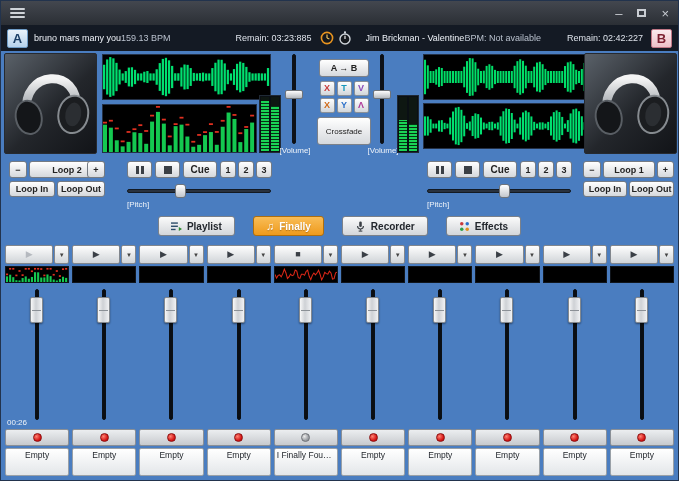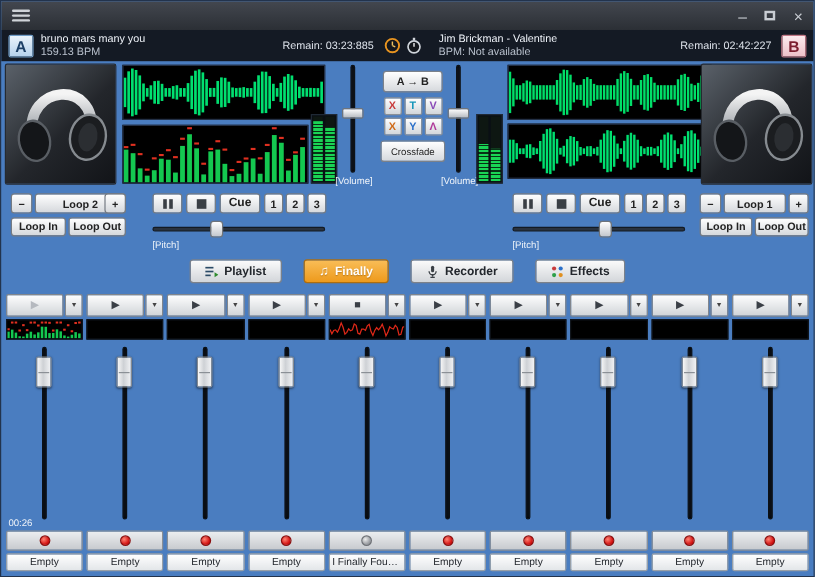--- a/index.html
+++ b/index.html
@@ -19,21 +19,21 @@
   .win-controls .winbox{width:9px;height:8px;border:2px solid #c9cdd3;display:inline-block;}
   .win-controls span{line-height:1;}
 
   
   .header{height:26px;flex:0 0 auto;background:#141a24;display:flex;align-items:center;padding:0 6px;}
   .hdr-side{flex:1;display:flex;align-items:center;min-width:0;}
   .badge{width:21px;height:19px;display:flex;align-items:center;justify-content:center;
          font-weight:bold;font-size:13px;border-radius:2px;flex:0 0 auto;}
   .badge-a{background:linear-gradient(#eaf3fb,#b6d2ec);color:#1c3f66;border:1px solid #6f9cc6;}
   .badge-b{background:linear-gradient(#fbeaed,#edc0c8);color:#7c1f30;border:1px solid #c07785;}
-  .trackinfo{display:flex;flex-direction:column;justify-content:center;line-height:1.2;
+  .trackinfo{display:flex;flex-direction:row;justify-content:center;line-height:1.2;
              overflow:hidden;white-space:nowrap;margin:0 6px;}
   .trackinfo .ttl{color:#eef2f8;font-size:9px;}
   .trackinfo .bpm{color:#b9c1cd;font-size:9px;}
   .remain{color:#dde2ea;font-size:9px;white-space:nowrap;margin-left:auto;padding:0 8px;}
   .clockbox{flex:0 0 auto;display:flex;align-items:center;gap:4px;}
   .cicon svg{width:14px;height:14px;display:block;}
   .led{background:#05080d;border:1px solid #27303e;border-radius:2px;padding:1px 6px;
        font-family:"DejaVu Sans Mono",monospace;font-weight:bold;font-size:13px;letter-spacing:1px;
        color:#35e8f2;text-shadow:0 0 4px rgba(40,230,245,.65);display:flex;align-items:baseline;gap:3px;}
   .led .ampm{font-size:8px;letter-spacing:0;}
@@ -56,21 +56,21 @@
   .vhandle{position:absolute;left:0;width:18px;height:9px;background:linear-gradient(#fdfdfd,#b7bbc1);
            border:1px solid #6f747b;border-radius:2px;}
   .deck-label{position:absolute;color:#eef3f9;font-size:8px;text-align:center;}
   .centerpanel{position:absolute;display:flex;flex-direction:column;align-items:center;gap:4px;}
   .btn{background:linear-gradient(#ffffff,#d6d9dd);border:1px solid #7b818a;border-radius:3px;color:#222;}
   .btn-ab{width:50px;height:18px;font-size:9px;font-weight:bold;}
   .curve-grid{display:grid;grid-template-columns:repeat(3,15px);gap:2px;}
   .curve-btn{width:15px;height:15px;padding:0;font-size:9px;font-weight:bold;line-height:1;
              background:linear-gradient(#fefefe,#d2d6da);border:1px solid #8a9097;border-radius:2px;
              display:flex;align-items:center;justify-content:center;}
-  .btn-crossfade{width:54px;height:18px;font-size:8px;padding:0;}
+  .btn-crossfade{width:54px;height:28px;font-size:8px;padding:0;}
 
   
   .transport{position:relative;height:54px;flex:0 0 auto;}
   .tbtn{position:absolute;height:17px;background:linear-gradient(#ffffff,#d5d8dc);
         border:1px solid #757b83;border-radius:3px;font-size:9px;font-weight:bold;color:#222;
         display:flex;align-items:center;justify-content:center;padding:0;}
   .tbtn.cue{font-size:10px;}
   .pbars i{display:inline-block;width:3px;height:8px;background:#3a3f45;margin:0 1px;}
   .ssq{display:inline-block;width:8px;height:8px;background:#3a3f45;}
   .hslider{position:absolute;height:14px;}
@@ -109,21 +109,21 @@
   .fader-handle{position:absolute;left:50%;top:12px;width:13px;height:26px;margin-left:-7px;
                 background:linear-gradient(90deg,#f8f8f8,#ced1d5 45%,#f1f2f4);
                 border:1px solid #84898f;border-radius:2px;box-shadow:0 1px 2px rgba(0,0,0,.45);}
   .fader-handle::after{content:"";position:absolute;left:1px;right:1px;top:12px;height:1px;background:#8b9096;}
   .slot-time{position:absolute;left:2px;bottom:0;font-size:8px;color:#f0f4f9;}
   .slot-rec{height:17px;background:linear-gradient(#eceef0,#c7cace);border:1px solid #8a8f96;border-radius:2px;
             display:flex;align-items:center;justify-content:center;padding:0;}
   .dot{width:9px;height:9px;border-radius:50%;}
   .dot.red{background:radial-gradient(circle at 35% 35%,#ff8272,#d31313 65%);border:1px solid #8c0f0f;}
   .dot.gray{background:radial-gradient(circle at 35% 35%,#ececec,#989ba0 65%);border:1px solid #6e7176;}
-  .slot-name{height:15px;background:linear-gradient(#ffffff,#e3e6e9);border:1px solid #99a0a7;border-radius:2px;
+  .slot-name{height:28px;background:linear-gradient(#ffffff,#e3e6e9);border:1px solid #99a0a7;border-radius:2px;
              font-size:8.5px;color:#23272d;text-align:center;line-height:13px;
              white-space:nowrap;overflow:hidden;text-overflow:ellipsis;padding:0 2px;}
 </style>
 </head>
 <body>
 
 <div class="app">
 
   <div class="titlebar">
     <div class="hamburger">

